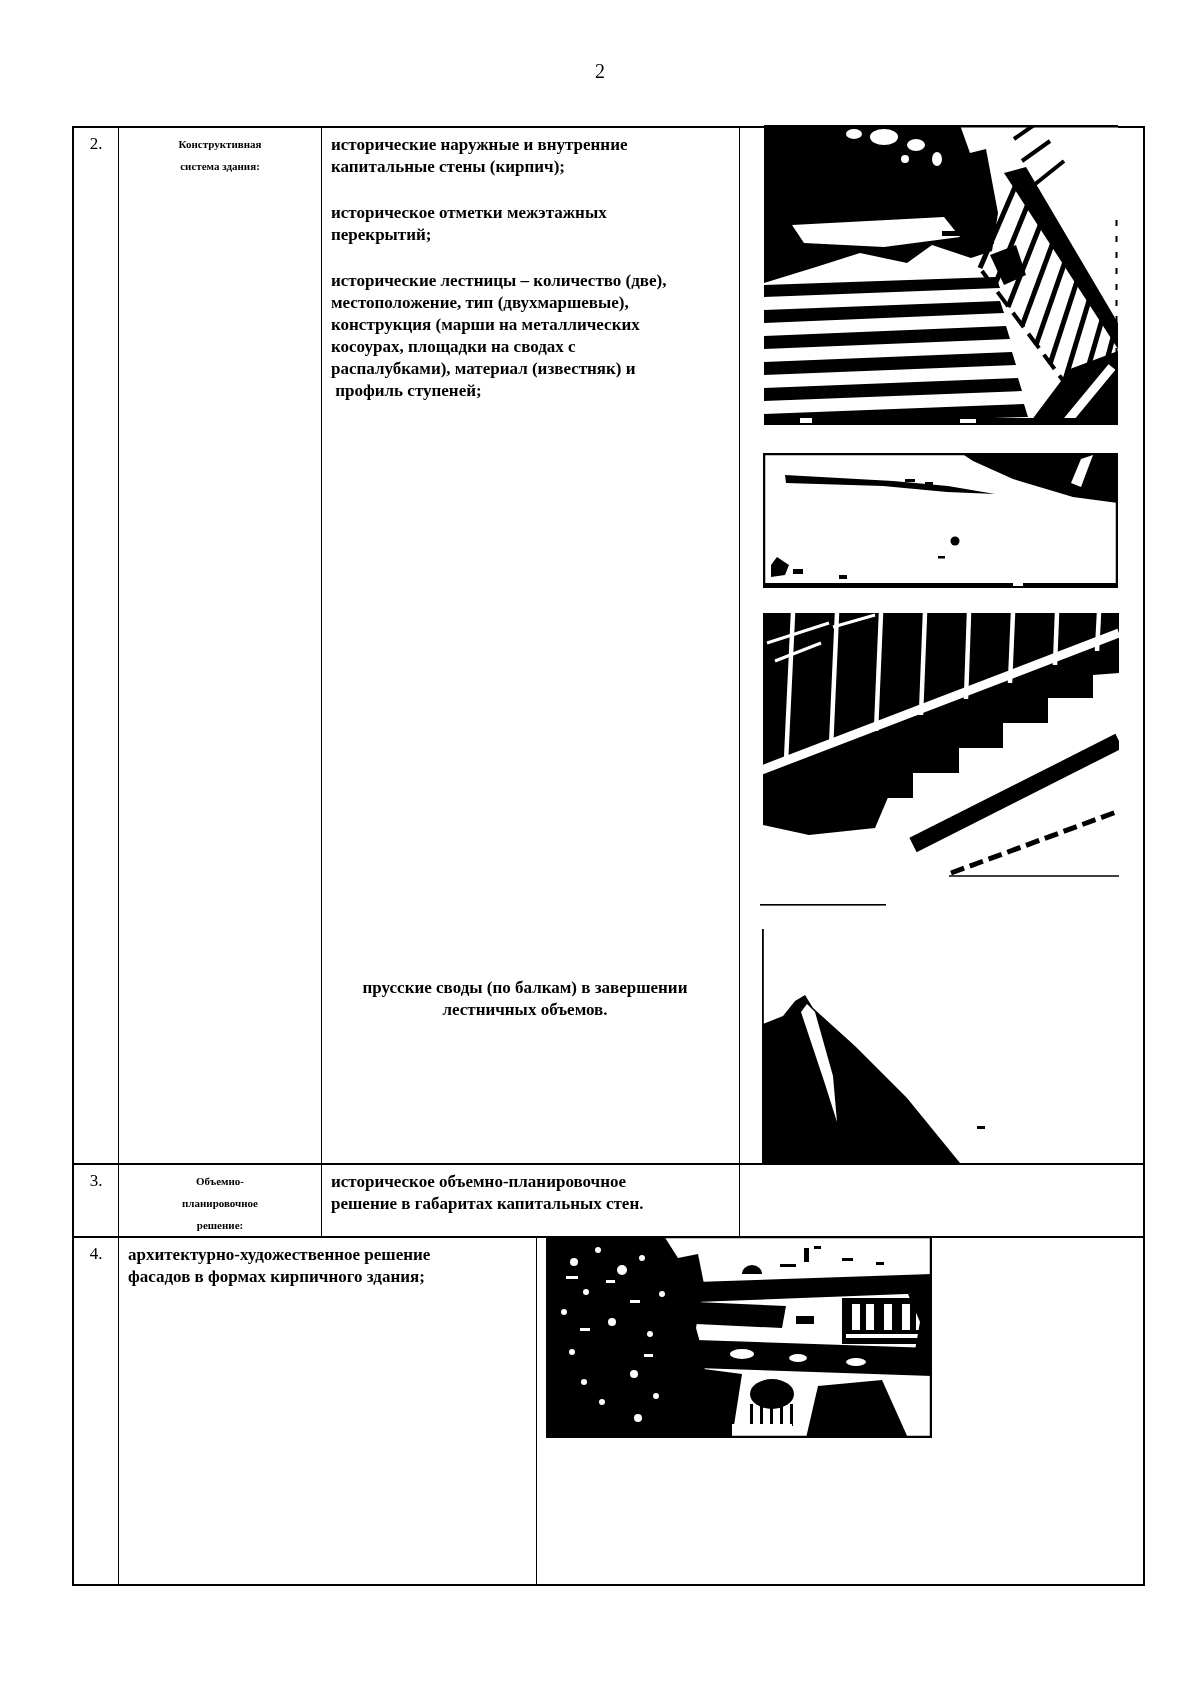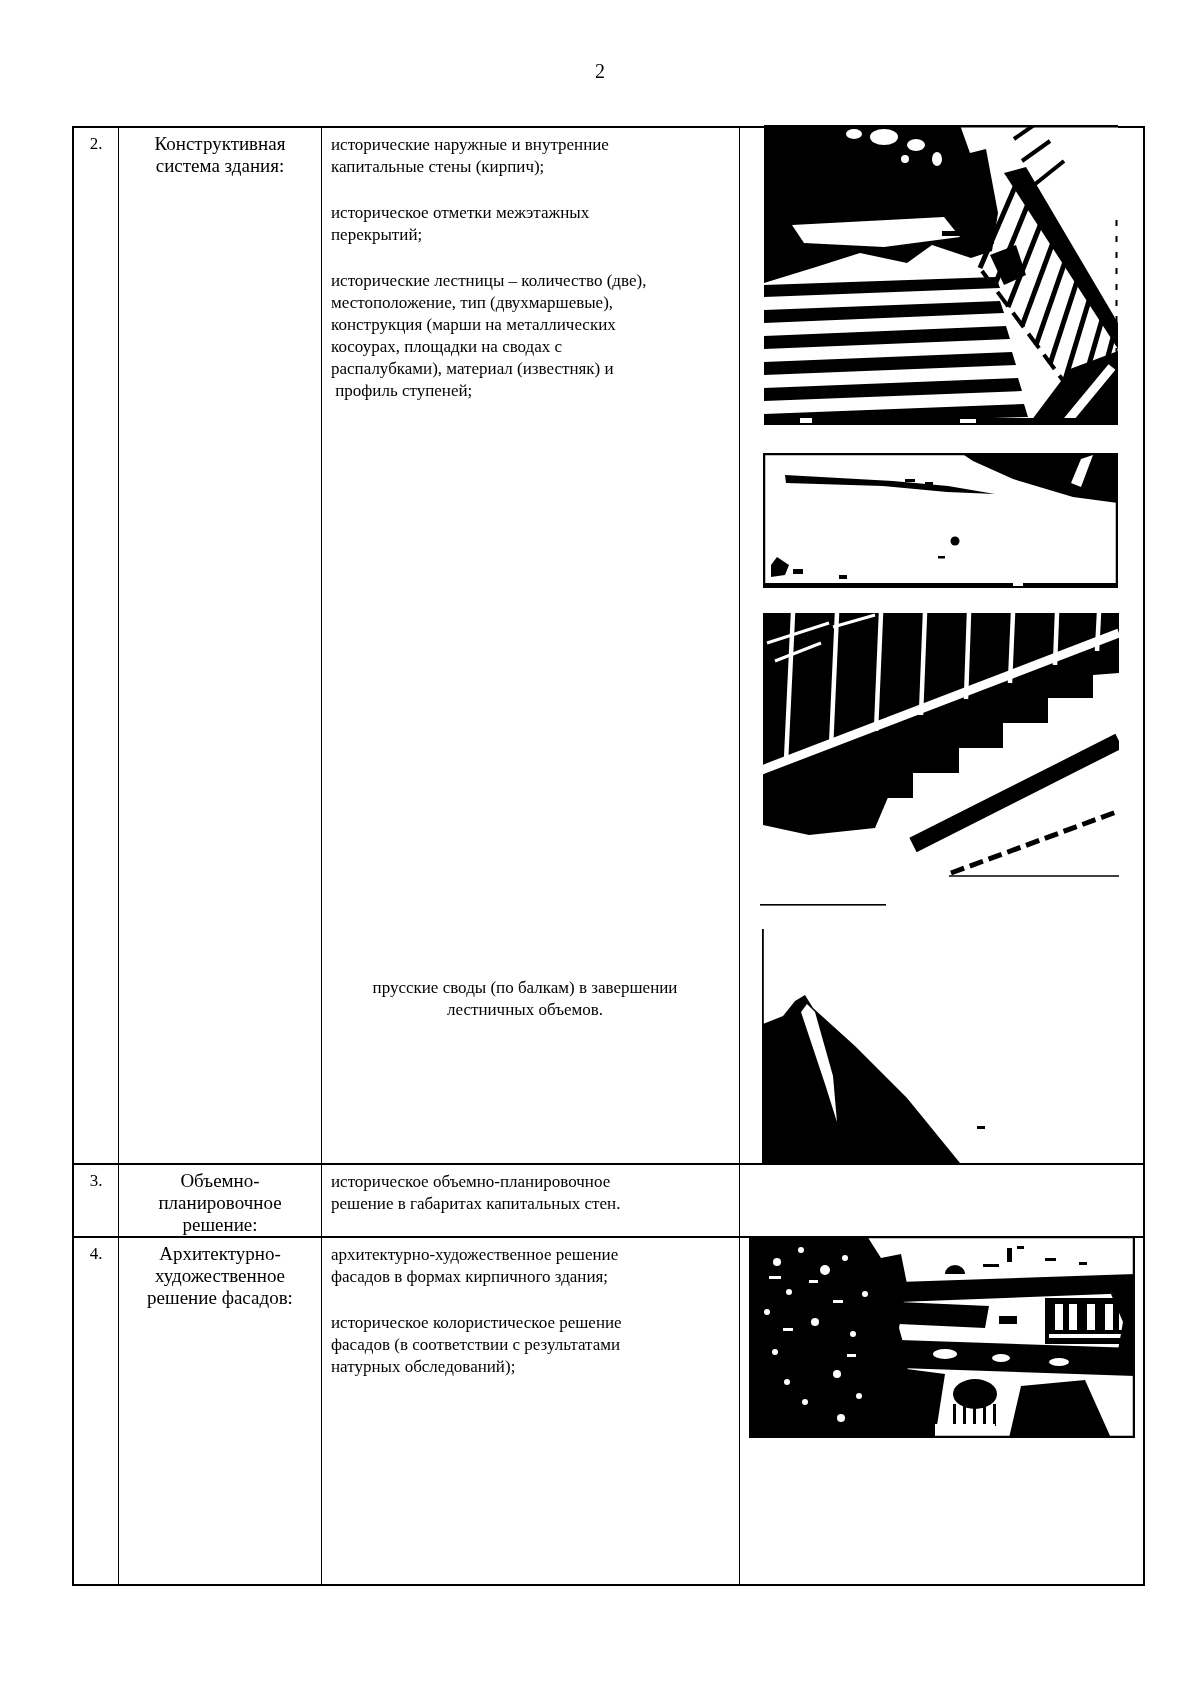--- a/index.html
+++ b/index.html
@@ -23,22 +23,22 @@
     border:2px solid #000;
     display:flex;flex-direction:column;
   }
   .t-row{box-sizing:border-box;display:flex;flex-direction:row;}
   .t-row.r2{height:1037px;border-bottom:2px solid #000;}
   .t-row.r3{height:73px;border-bottom:2px solid #000;}
   .t-row.r4{flex:1;}
   .cell{box-sizing:border-box;border-right:1.5px solid #000;overflow:visible;}
   .cell:last-child{border-right:none;}
   .c-num{width:45px;text-align:center;padding-top:5px;font-size:17px;line-height:22px;}
-  .c-label{width:203px;text-align:center;padding:5px 12px 0;font-size:19px;line-height:22px;white-space:pre-wrap;}
-  .c-desc{width:418px;padding:6px 20px 0 9px;font-size:17px;line-height:22px;}
+  .c-label{width:203px;text-align:center;padding:5px 12px 0;font-size:11px;line-height:22px;white-space:pre-wrap;font-weight:bold;}
+  .c-desc{width:418px;padding:6px 20px 0 9px;font-size:17px;line-height:22px;font-weight:bold;}
   .c-photos{flex:1;position:relative;padding:0;}
   .para{margin:0 0 24px;white-space:pre-wrap;}
   .para-pushed{margin-top:575px;text-align:center;}
   .photo{position:absolute;line-height:0;}
   svg{display:block;}
 </style>
 </head>
 <body>
 
 <div class="page">
@@ -196,29 +196,23 @@
 решение:</div>
       <div class="cell c-desc">
         <p class="para">историческое объемно-планировочное
 решение в габаритах капитальных стен.</p>
       </div>
       <div class="cell c-photos"></div>
     </div>
 
     <div class="t-row r4">
       <div class="cell c-num">4.</div>
-      <div class="cell c-label">Архитектурно-
-художественное
-решение фасадов:</div>
       <div class="cell c-desc">
         <p class="para">архитектурно-художественное решение
 фасадов в формах кирпичного здания;</p>
-        <p class="para">историческое колористическое решение
-фасадов (в соответствии с результатами
-натурных обследований);</p>
       </div>
       <div class="cell c-photos">
 
         <div class="photo" style="left:9px;top:-2px;">
           <svg width="386" height="202" viewBox="0 0 386 202">
             <rect width="386" height="202" fill="#fff"></rect>
 
             <path d="M0,0 L118,0 L132,22 L152,18 L158,48 L150,92 L160,128 L150,160 L156,202 L0,202 Z" fill="#000"></path>
             <g fill="#fff">
               <circle cx="28" cy="26" r="4"></circle>

